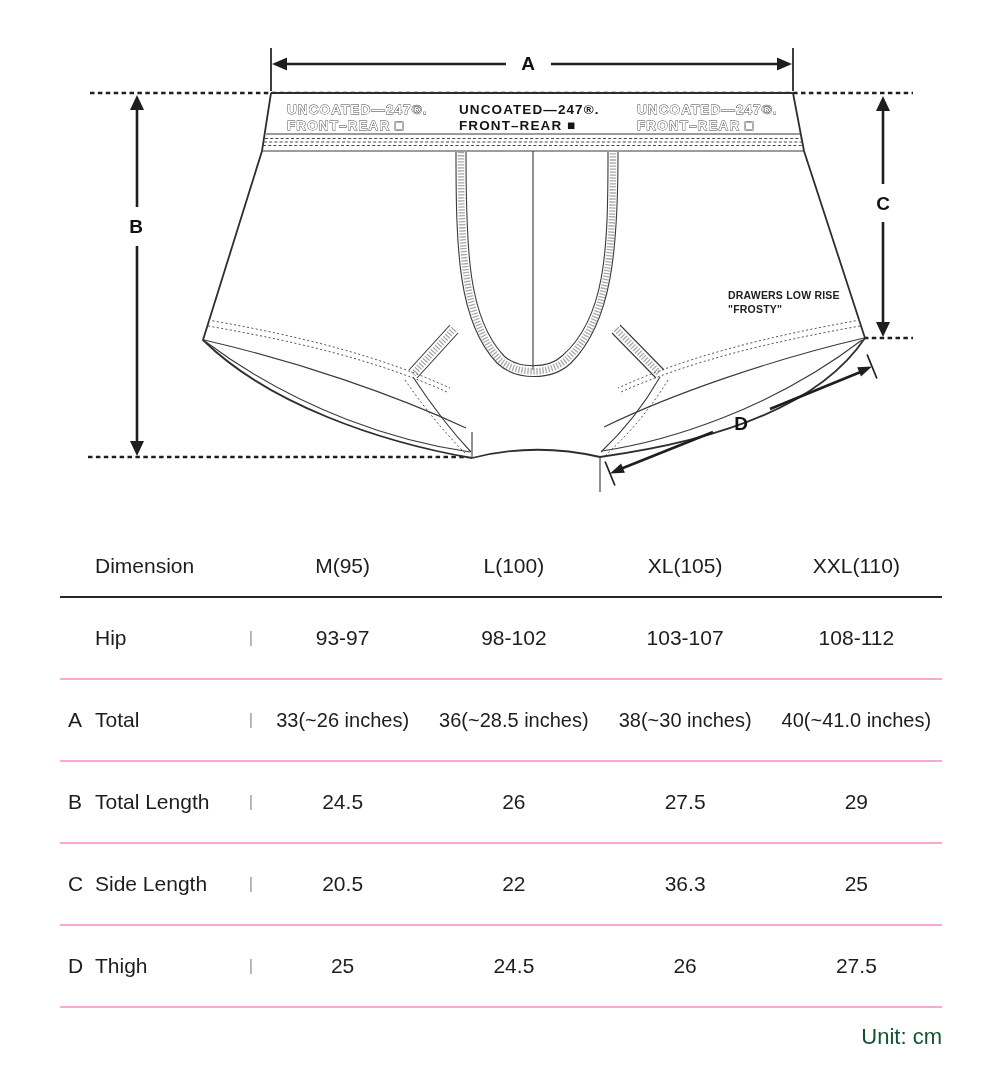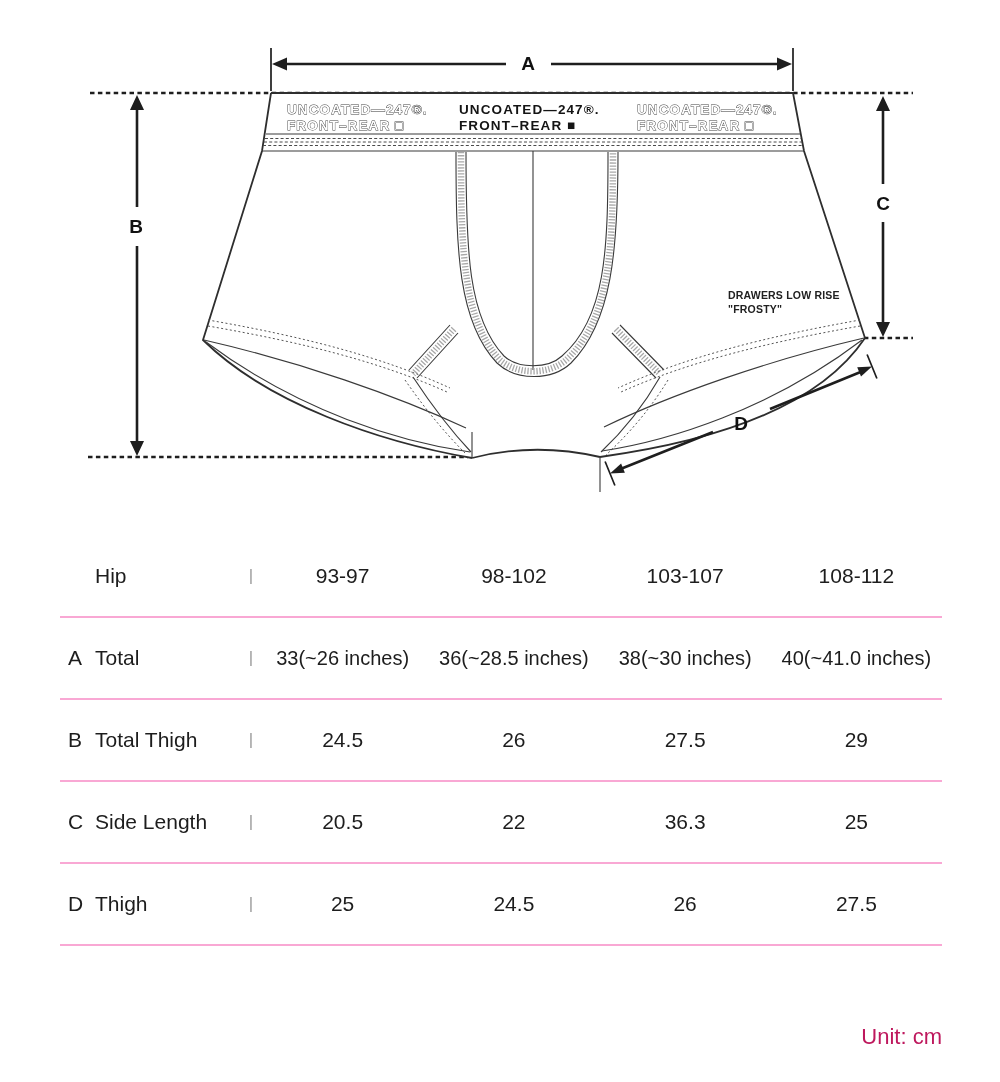--- a/index.html
+++ b/index.html
@@ -26,21 +26,21 @@
   
   .size-table{position:absolute;left:60px;top:536px;width:882px;}
   .t-grid{display:grid;grid-template-columns:35px 150px 12px 1fr 1fr 1fr 1fr;align-items:center;}
   .t-header{height:60px;border-bottom:2px solid #262626;font-size:21px;}
   .t-row{height:80px;border-bottom:2px solid #f9a8d4;font-size:21px;}
   .c-prefix{padding-left:8px;}
   .c-label{white-space:nowrap;}
   .c-sep{color:#9a9a9a;font-size:17px;text-align:center;}
   .c-val{text-align:center;white-space:nowrap;}
   .t-row.small-vals .c-val{font-size:20px;}
-  .unit-note{position:absolute;left:60px;top:1024px;width:882px;text-align:right;font-size:22px;color:#be185d;}
+  .unit-note{position:absolute;left:60px;top:1024px;width:882px;text-align:right;font-size:22px;color:#14532d;}
 </style>
 </head>
 <body>
 
 <svg id="diagram" width="1000" height="524" viewBox="0 0 1000 524">
 
   <path class="dim-dash" d="M90,93 L913,93"></path>
   <path class="dim-dash" d="M88,457 L468,457"></path>
   <path class="dim-dash" d="M856,338 L913,338"></path>
 
@@ -118,20 +118,29 @@
     <path class="dim-tick" d="M614.9,485.5 L605.1,461.5 M876.9,378.5 L867.1,354.5"></path>
     <path class="dim-line" d="M618,470 L713,432 M770,409 L863,371"></path>
     <polygon class="dim-head" points="610,473.5 624.9,472.8 621.1,463.6"></polygon>
     <polygon class="dim-head" points="872,366.5 861,376.5 857.2,367.2"></polygon>
     <text class="dim-label" x="741" y="430">D</text>
   </g>
 </svg>
 
 <div class="size-table">
 
+  <div class="t-grid t-header">
+    <div class="c-prefix"></div>
+    <div class="c-label">Dimension</div>
+    <div class="c-sep"></div>
+    <div class="c-val">M(95)</div>
+    <div class="c-val">L(100)</div>
+    <div class="c-val">XL(105)</div>
+    <div class="c-val">XXL(110)</div>
+  </div>
 
   <div class="t-grid t-row">
     <div class="c-prefix"></div>
     <div class="c-label">Hip</div>
     <div class="c-sep">|</div>
     <div class="c-val">93-97</div>
     <div class="c-val">98-102</div>
     <div class="c-val">103-107</div>
     <div class="c-val">108-112</div>
   </div>
@@ -141,21 +150,21 @@
     <div class="c-label">Total</div>
     <div class="c-sep">|</div>
     <div class="c-val">33(~26 inches)</div>
     <div class="c-val">36(~28.5 inches)</div>
     <div class="c-val">38(~30 inches)</div>
     <div class="c-val">40(~41.0 inches)</div>
   </div>
 
   <div class="t-grid t-row">
     <div class="c-prefix">B</div>
-    <div class="c-label">Total Thigh</div>
+    <div class="c-label">Total Length</div>
     <div class="c-sep">|</div>
     <div class="c-val">24.5</div>
     <div class="c-val">26</div>
     <div class="c-val">27.5</div>
     <div class="c-val">29</div>
   </div>
 
   <div class="t-grid t-row">
     <div class="c-prefix">C</div>
     <div class="c-label">Side Length</div>

